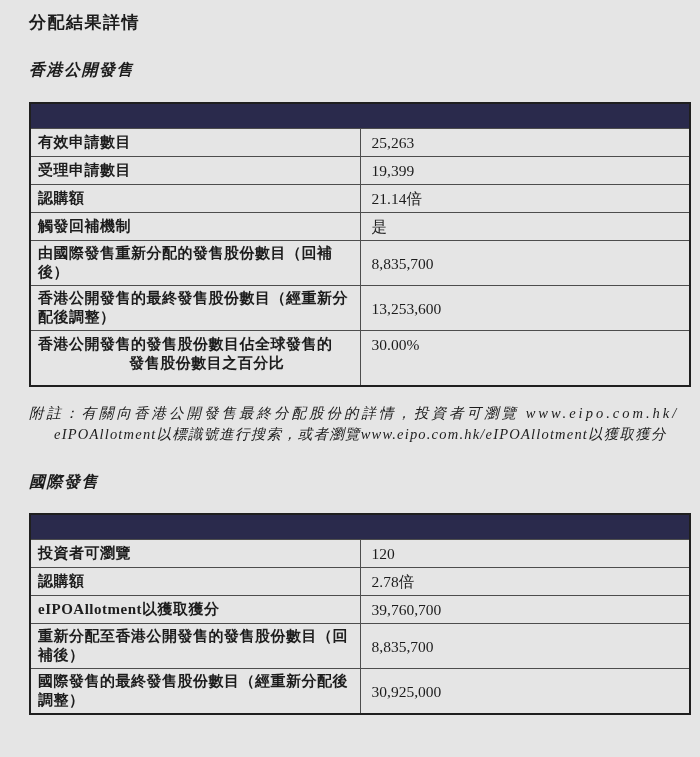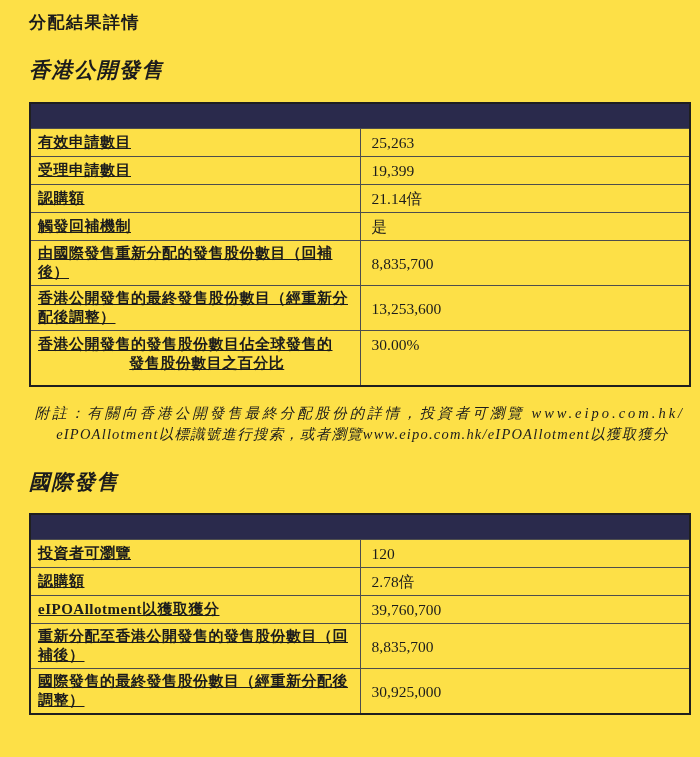--- a/index.html
+++ b/index.html
@@ -2,34 +2,34 @@
 <html style="--band: #2a2a4c;"><head>
 <meta charset="utf-8">
 <style>
   html, body { margin: 0; padding: 0; background: #ffffff; }
   .page {
     position: relative;
     width: 700px;
     height: 757px;
     box-sizing: border-box;
     padding: 13px 9px 0 29px;
-    background: #fde047;
+    background: #e5e5e5;
     color: #1c1c1c;
     font-family: "Liberation Serif", "DejaVu Serif", serif;
     overflow: hidden;
   }
   .doc-title {
     font-size: 17px;
     font-weight: 700;
     letter-spacing: 1.5px;
     line-height: 20px;
   }
   .section-heading {
     margin-top: 26px;
-    font-size: 21px;
+    font-size: 16px;
     font-weight: 700;
     font-style: italic;
     letter-spacing: 1.5px;
     line-height: 22px;
   }
   .section-heading.intl { }
   table.results-table {
     border-collapse: collapse;
     table-layout: fixed;
     width: 662px;
@@ -49,41 +49,39 @@
     border-bottom: 1px solid #4d4d4d;
   }
   td.lbl {
     width: 478px;
     font-weight: 700;
     font-size: 15px;
     letter-spacing: 0.5px;
     line-height: 19px;
     padding: 3px 6px 3px 7px;
     height: 21px;
-    text-decoration: underline;
   }
   td.val {
     font-size: 15.5px;
     line-height: 19px;
     padding: 3px 6px 3px 11px;
     height: 21px;
   }
   tr.tall td { vertical-align: top; padding-top: 4px; }
   .t1 tr.tall td { height: 47px; margin-left: 20px; }
   .lbl-line2 { padding-left: 22px; text-align: center; }
   .note {
     margin-top: 16px;
     font-style: italic;
     font-size: 14.5px;
     line-height: 21px;
     white-space: nowrap;
-    text-align: center;
   }
   .note-line.first { letter-spacing: 3px; }
-  .note-line.cont { margin-left: 5px; letter-spacing: 1.2px; }
+  .note-line.cont { margin-left: 25px; letter-spacing: 1.2px; }
 </style>
 </head>
 <body>
 
 <div class="page" style="color: rgb(28, 28, 28);">
 
   <div class="doc-title">分配結果詳情</div>
 
   <div class="section-heading">香港公開發售</div>
 

